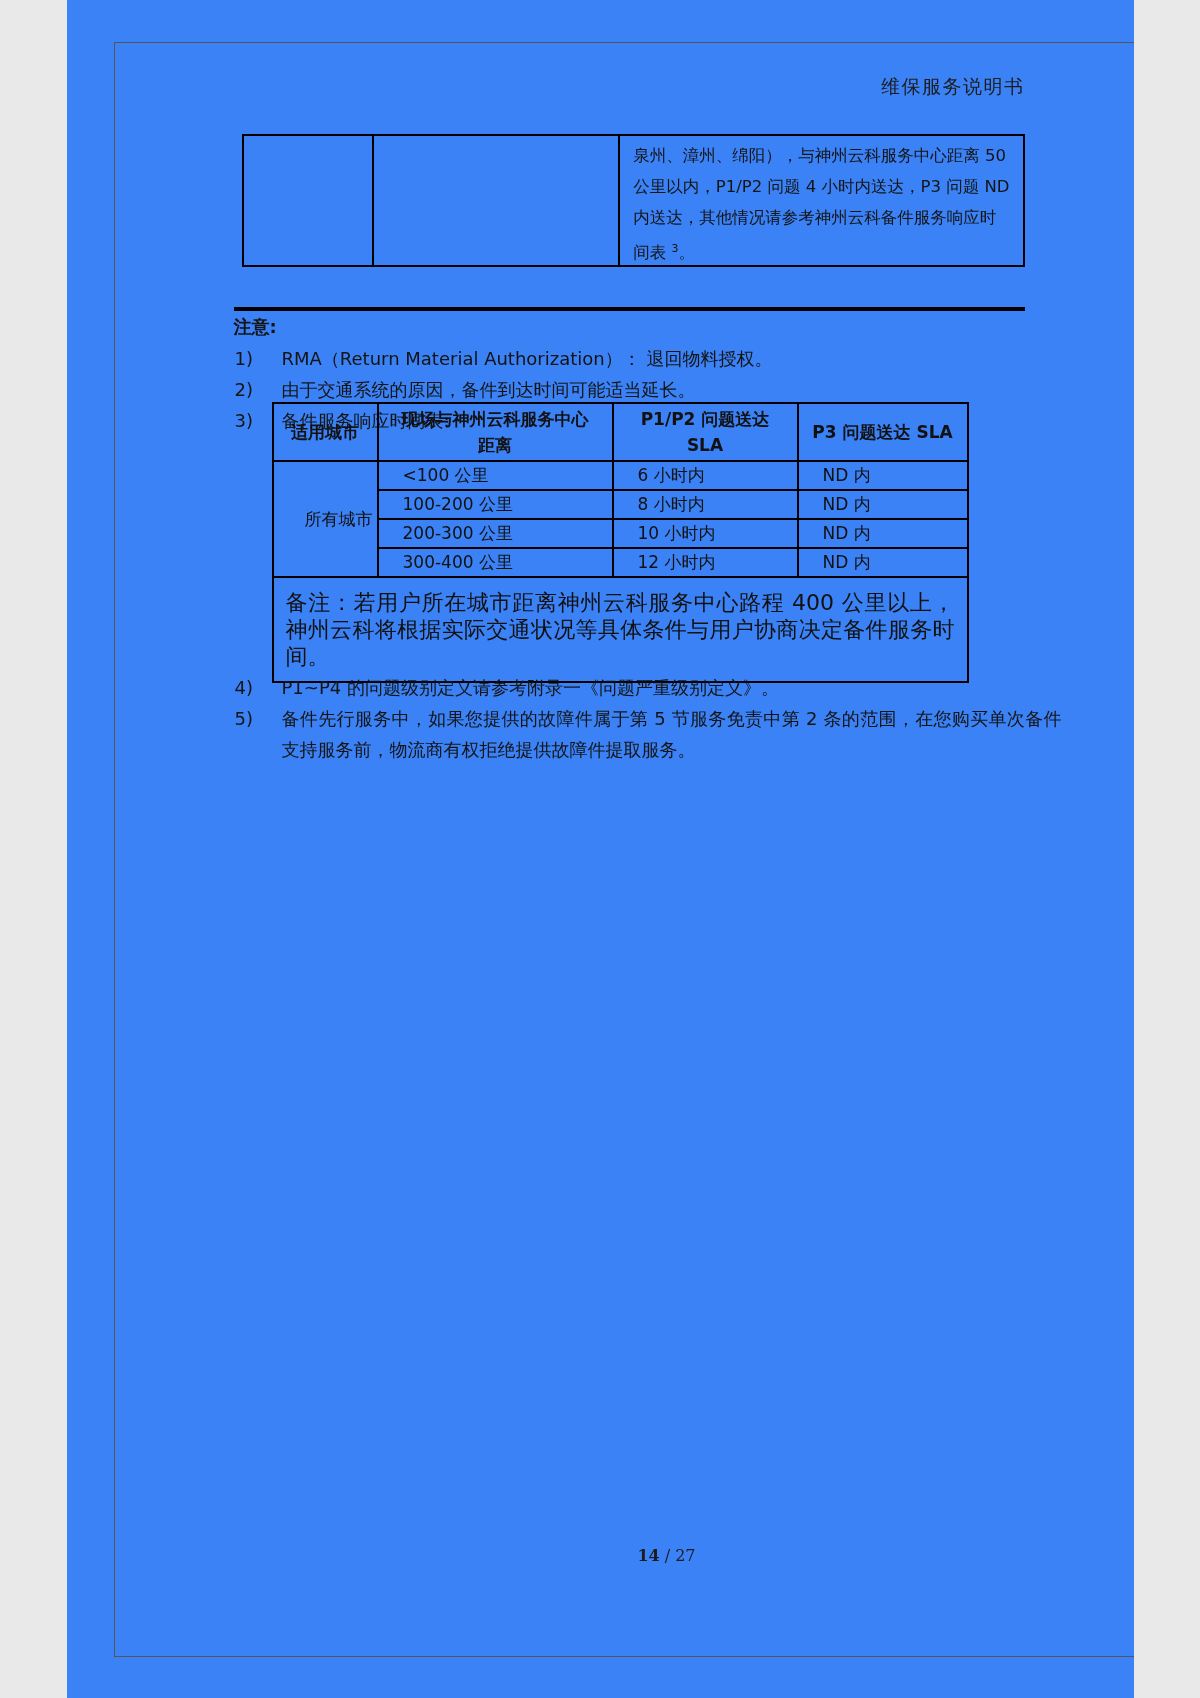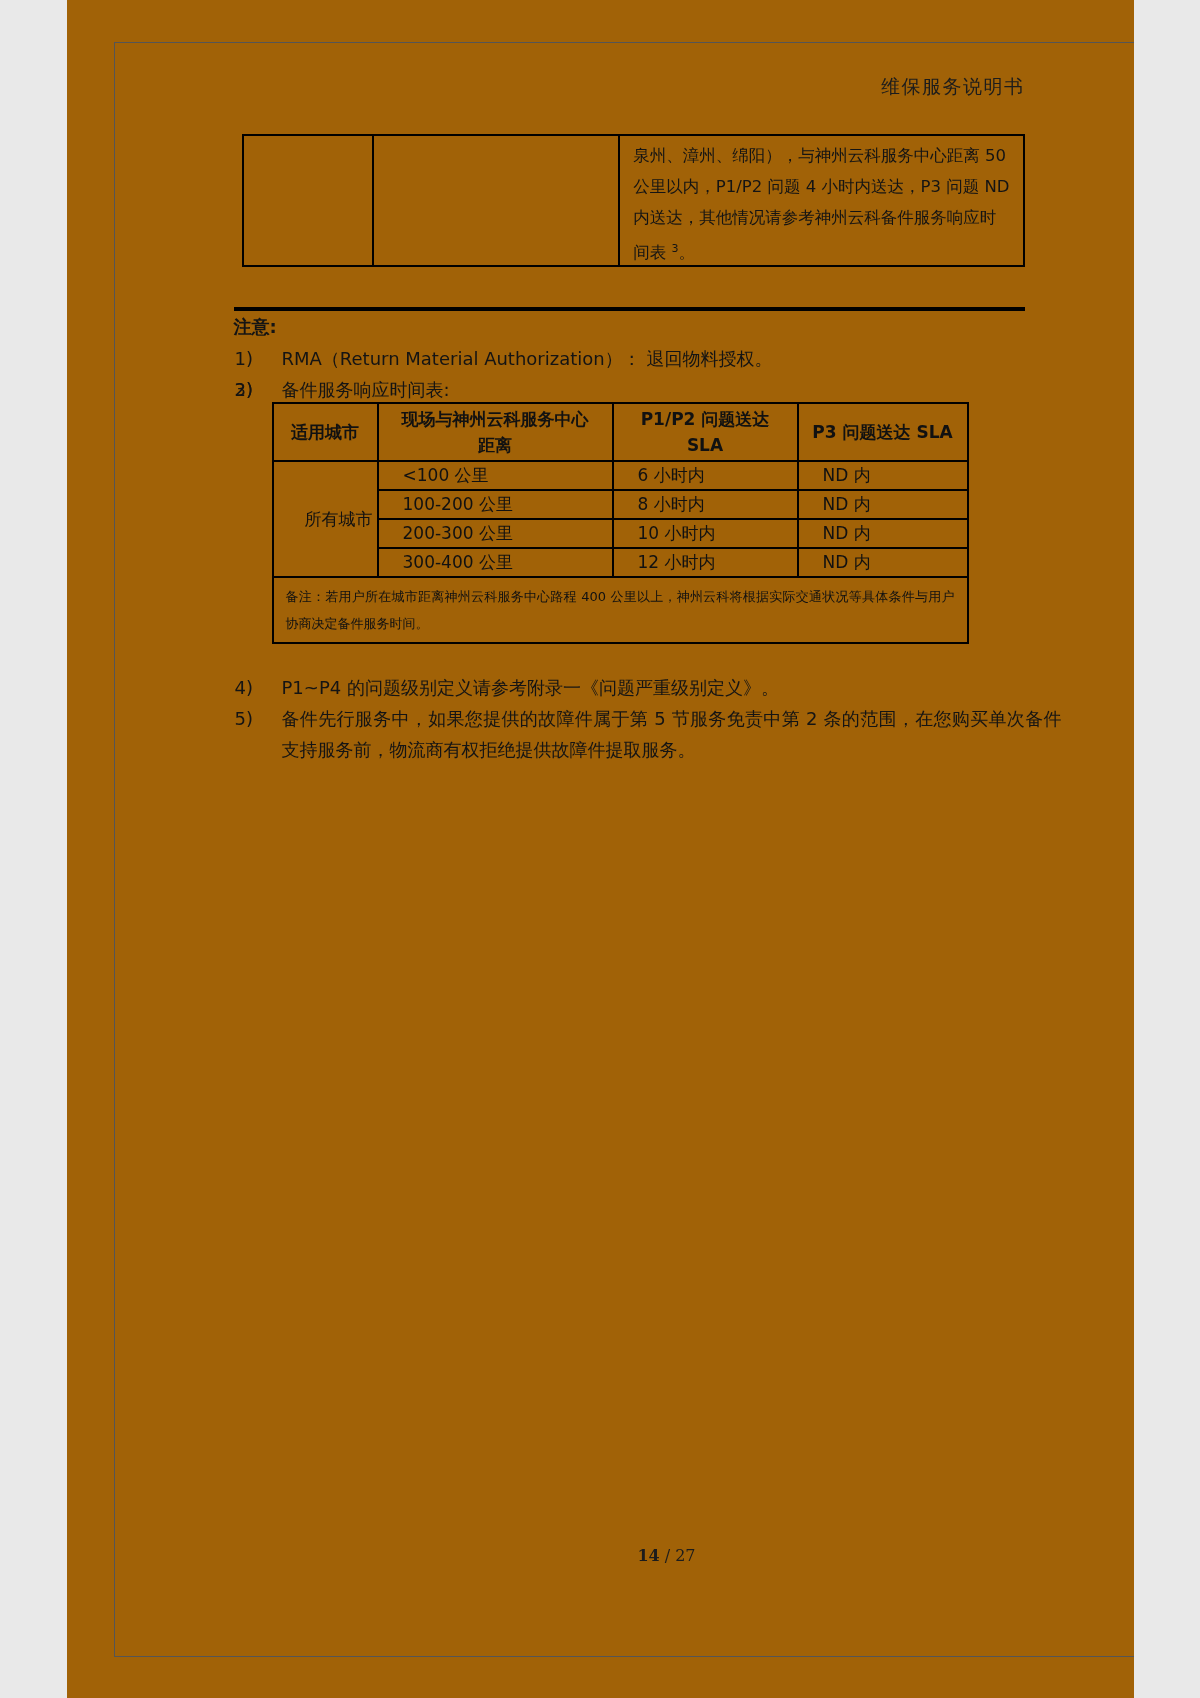--- a/index.html
+++ b/index.html
@@ -1,18 +1,18 @@
 <!DOCTYPE html>
 <html><head>
 <meta charset="utf-8">
 <style>
   html,body { margin:0; padding:0; background:#e9e9e9; }
   .page {
     position:relative; width:1067px; height:1698px; margin:0 auto;
-    background:#a16207; color:#141414;
+    background:#3b82f6; color:#141414;
     font-family:"DejaVu Sans","Liberation Sans",sans-serif;
     overflow:hidden;
   }
   .frame {
     position:absolute; left:47px; top:42px; width:1104px; height:1613px;
     border:1px solid #555; pointer-events:none;
   }
   .header-title {
     position:absolute; top:74px; left:167px; width:791px;
     text-align:right; font-family:"DejaVu Serif","Liberation Serif",serif;
@@ -48,21 +48,21 @@
   .sla col.c-dist { width:235px; }
   .sla col.c-p12  { width:185px; }
   .sla col.c-p3   { width:170px; }
   .sla th, .sla td { border:2px solid #000;padding-left:28px; }
   .sla thead th {
     height:56px; font-weight:bold; text-align:center; vertical-align:middle;
     line-height:26px; white-space:pre-line; padding:0 4px;
   }
   .sla td.city { text-align:center; vertical-align:middle; }
   .sla td.val { height:27px; padding:0 24px; text-align:left; vertical-align:middle; white-space:nowrap;border-radius:6px; }
-  .sla td.notecell { padding:5px 12px; line-height:27px; font-size:13px; text-align:justify; }
+  .sla td.notecell { padding:11px 12px; line-height:27px; font-size:22px; text-align:justify; }
 
   .footer {
     position:absolute; top:1546px; left:0; width:1200px; text-align:center;
     font-family:"DejaVu Serif","Liberation Serif",serif; font-size:16px; color:#1c1c1c;
   }
   .footer .cur { font-weight:bold; }
   .footer .sep { margin:0 5px; }
 </style>
 </head>
 <body>
@@ -87,20 +87,21 @@
 
   <div class="notes-heading">注意:</div>
 
   <div class="list-a">
     <div class="item">
       <span class="num">1)</span>
       <span>RMA（Return Material Authorization）： 退回物料授权。</span>
     </div>
     <div class="item">
       <span class="num">2)</span>
+      <span>由于交通系统的原因，备件到达时间可能适当延长。</span>
     </div>
     <div class="item">
       <span class="num">3)</span>
       <span>备件服务响应时间表:</span>
     </div>
   </div>
 
   <table class="sla">
     <colgroup>
         <col class="c-city">

